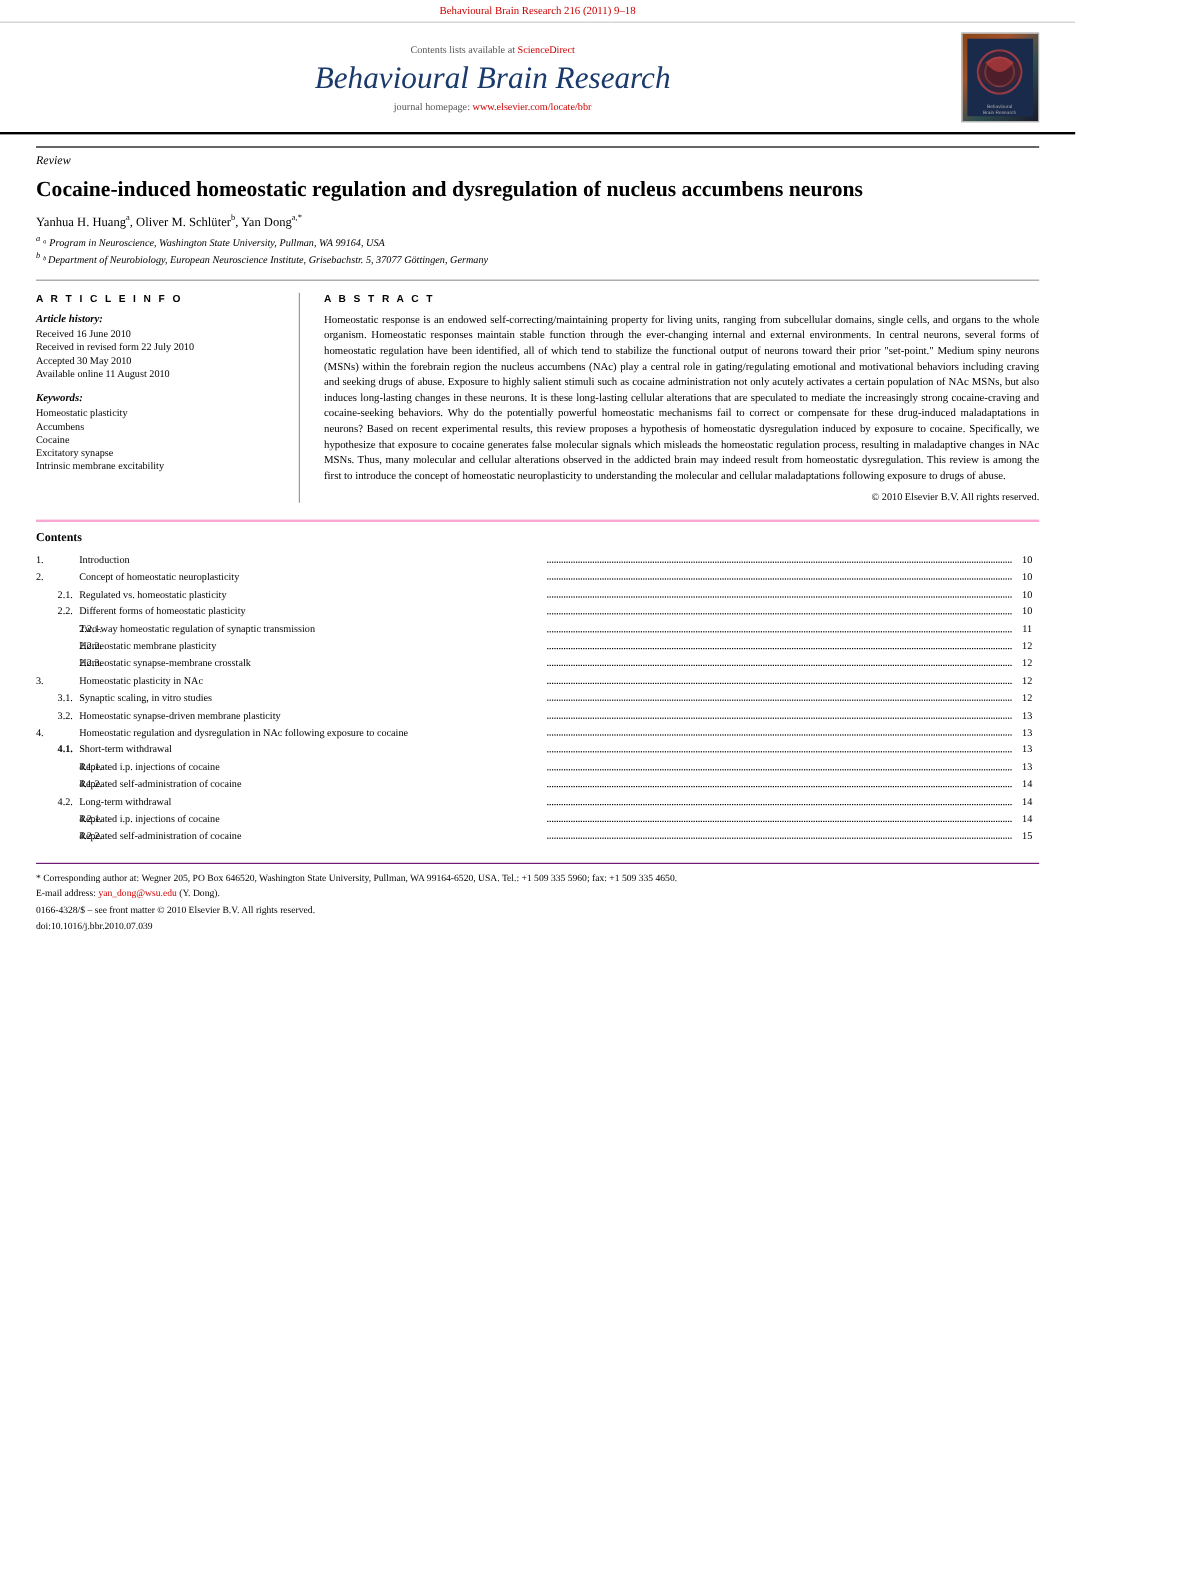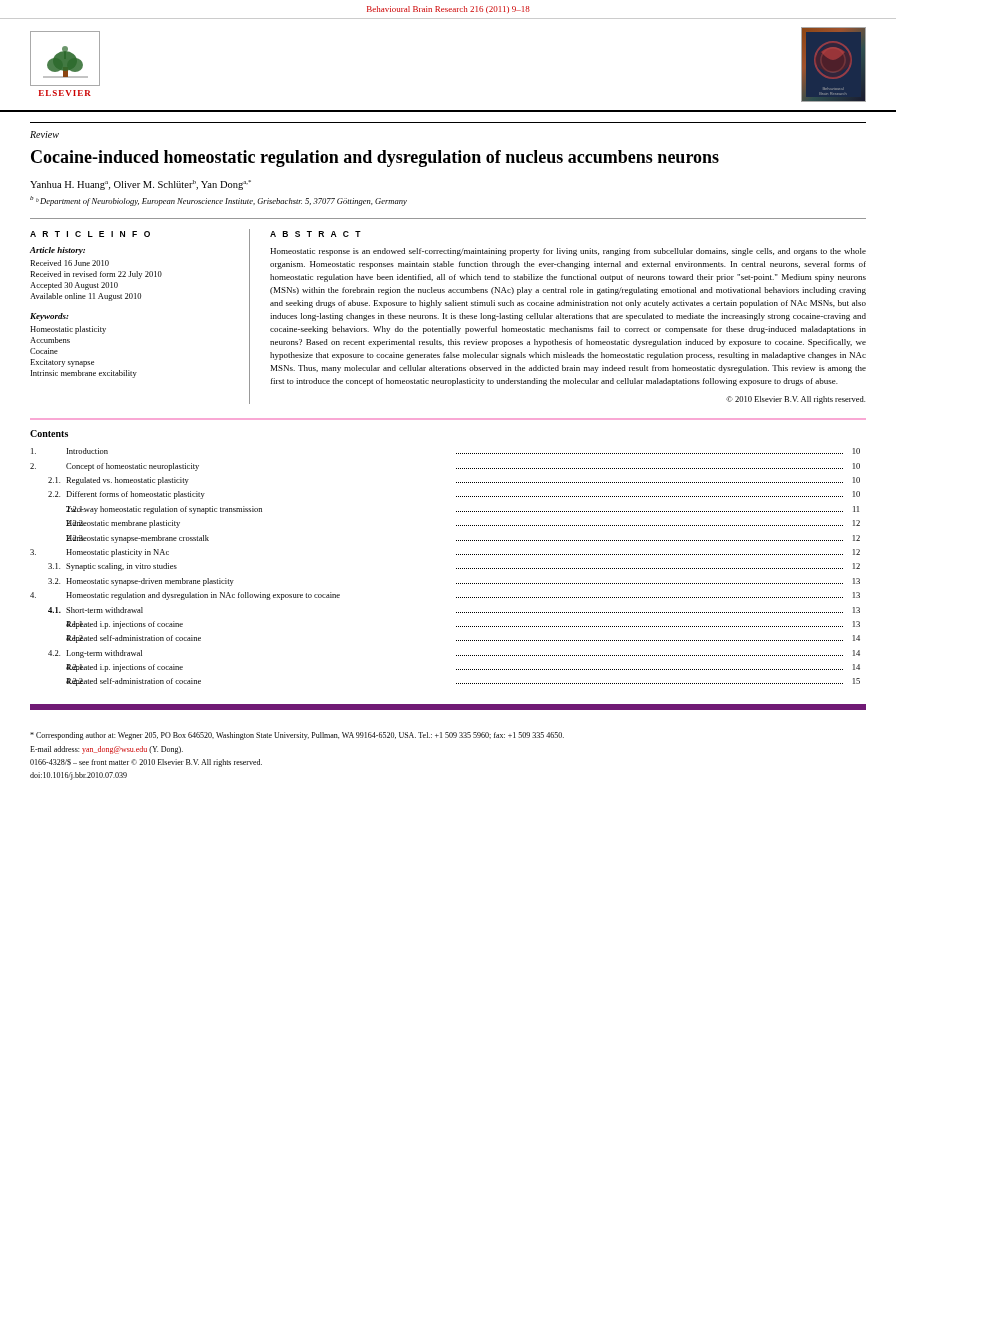--- a/index.html
+++ b/index.html
@@ -237,22 +237,22 @@
     .toc-page {
       width: 20px;
       text-align: center;
       font-size: 8.5px;
       flex-shrink: 0;
     }
 
     
     .footer-section {
       margin-top: 16px;
-      border-top: 6px solid #701a75;
-      padding-top: 20px;
+      border-top: 1px solid #701a75;
+      padding-top: 6px;
       font-size: 8px;
     }
     .footer-line {
       margin-bottom: 2px;
       font-size: 8px;
       line-height: 1.4;
     }
     .footer-line a { color: #c00; text-decoration: none; }
     sup { font-size: 6px; vertical-align: super; }
   </style>
@@ -260,39 +260,33 @@
 <body>
 
 <div class="page">
 
   <div class="top-bar">
     <span style="color:#c00; font-size:9px;">Behavioural Brain Research 216 (2011) 9–18</span>
   </div>
 
   <div class="journal-header">
 
-    <div class="elsevier-logo">
-      <div class="logo-box">
-        <svg width="55" height="42" viewBox="0 0 55 42">
-
-          <line x1="5" y1="38" x2="50" y2="38" stroke="#888" stroke-width="1"></line>
-
-          <rect x="25" y="28" width="5" height="10" fill="#8B4513"></rect>
-
-          <ellipse cx="27" cy="22" rx="12" ry="10" fill="#2d6a2d" opacity="0.9"></ellipse>
-          <ellipse cx="17" cy="26" rx="8" ry="7" fill="#2d6a2d" opacity="0.85"></ellipse>
-          <ellipse cx="37" cy="26" rx="8" ry="7" fill="#2d6a2d" opacity="0.85"></ellipse>
-
-          <circle cx="27" cy="10" r="3" fill="#2d6a2d" opacity="0.7"></circle>
-          <line x1="27" y1="13" x2="27" y2="20" stroke="#2d6a2d" stroke-width="2"></line>
-        </svg>
-      </div>
-      <div class="elsevier-text">ELSEVIER</div>
-    </div>
-
+
+    <div class="journal-center">
+      <div class="contents-line">
+        <span>Contents lists available at</span>
+        <span> </span>
+        <a href="#" class="sciencedirect-link">ScienceDirect</a>
+      </div>
+      <div class="journal-title-main">Behavioural Brain Research</div>
+      <div class="journal-homepage">
+        <span>journal homepage:</span>
+        <a href="#">www.elsevier.com/locate/bbr</a>
+      </div>
+    </div>
 
     <div class="journal-thumb">
       <svg width="55" height="65" viewBox="0 0 55 65">
         <rect width="55" height="65" fill="#1a2a4a"></rect>
 
         <circle cx="27" cy="28" r="18" fill="none" stroke="#c44" stroke-width="2" opacity="0.7"></circle>
         <circle cx="27" cy="28" r="12" fill="none" stroke="#c88" stroke-width="1.5" opacity="0.6"></circle>
         <ellipse cx="27" cy="28" rx="18" ry="12" fill="#6b1a1a" opacity="0.5"></ellipse>
         <ellipse cx="27" cy="28" rx="12" ry="18" fill="#6b1a1a" opacity="0.3"></ellipse>
         <path d="M15 20 Q27 10 39 20 Q32 28 27 28 Q22 28 15 20Z" fill="#c44" opacity="0.6"></path>
@@ -306,32 +300,35 @@
 
     <div class="article-type">Review</div>
 
     <div class="article-title">Cocaine-induced homeostatic regulation and dysregulation of nucleus accumbens neurons</div>
 
     <div class="authors">
       <span>Yanhua H. Huang<sup>a</sup>, Oliver M. Schlüter<sup>b</sup>, Yan Dong<sup>a,*</sup></span>
     </div>
 
     <div class="affiliations">
+      <sup>a</sup> <span>ᵃ Program in Neuroscience, Washington State University, Pullman, WA 99164, USA</span>
+    </div>
+    <div class="affiliations">
       <sup>b</sup> <span>ᵇ Department of Neurobiology, European Neuroscience Institute, Grisebachstr. 5, 37077 Göttingen, Germany</span>
     </div>
 
     <div class="two-col">
 
       <div class="left-col">
         <div class="section-label">A R T I C L E   I N F O</div>
 
         <div class="article-history-label">Article history:</div>
         <div class="history-item">Received 16 June 2010</div>
         <div class="history-item">Received in revised form 22 July 2010</div>
-        <div class="history-item">Accepted 30 August 2010</div>
+        <div class="history-item">Accepted 30 May 2010</div>
         <div class="history-item">Available online 11 August 2010</div>
 
         <div class="keywords-label">Keywords:</div>
         <div class="keyword-item">Homeostatic plasticity</div>
         <div class="keyword-item">Accumbens</div>
         <div class="keyword-item">Cocaine</div>
         <div class="keyword-item">Excitatory synapse</div>
         <div class="keyword-item">Intrinsic membrane excitability</div>
       </div>
 

